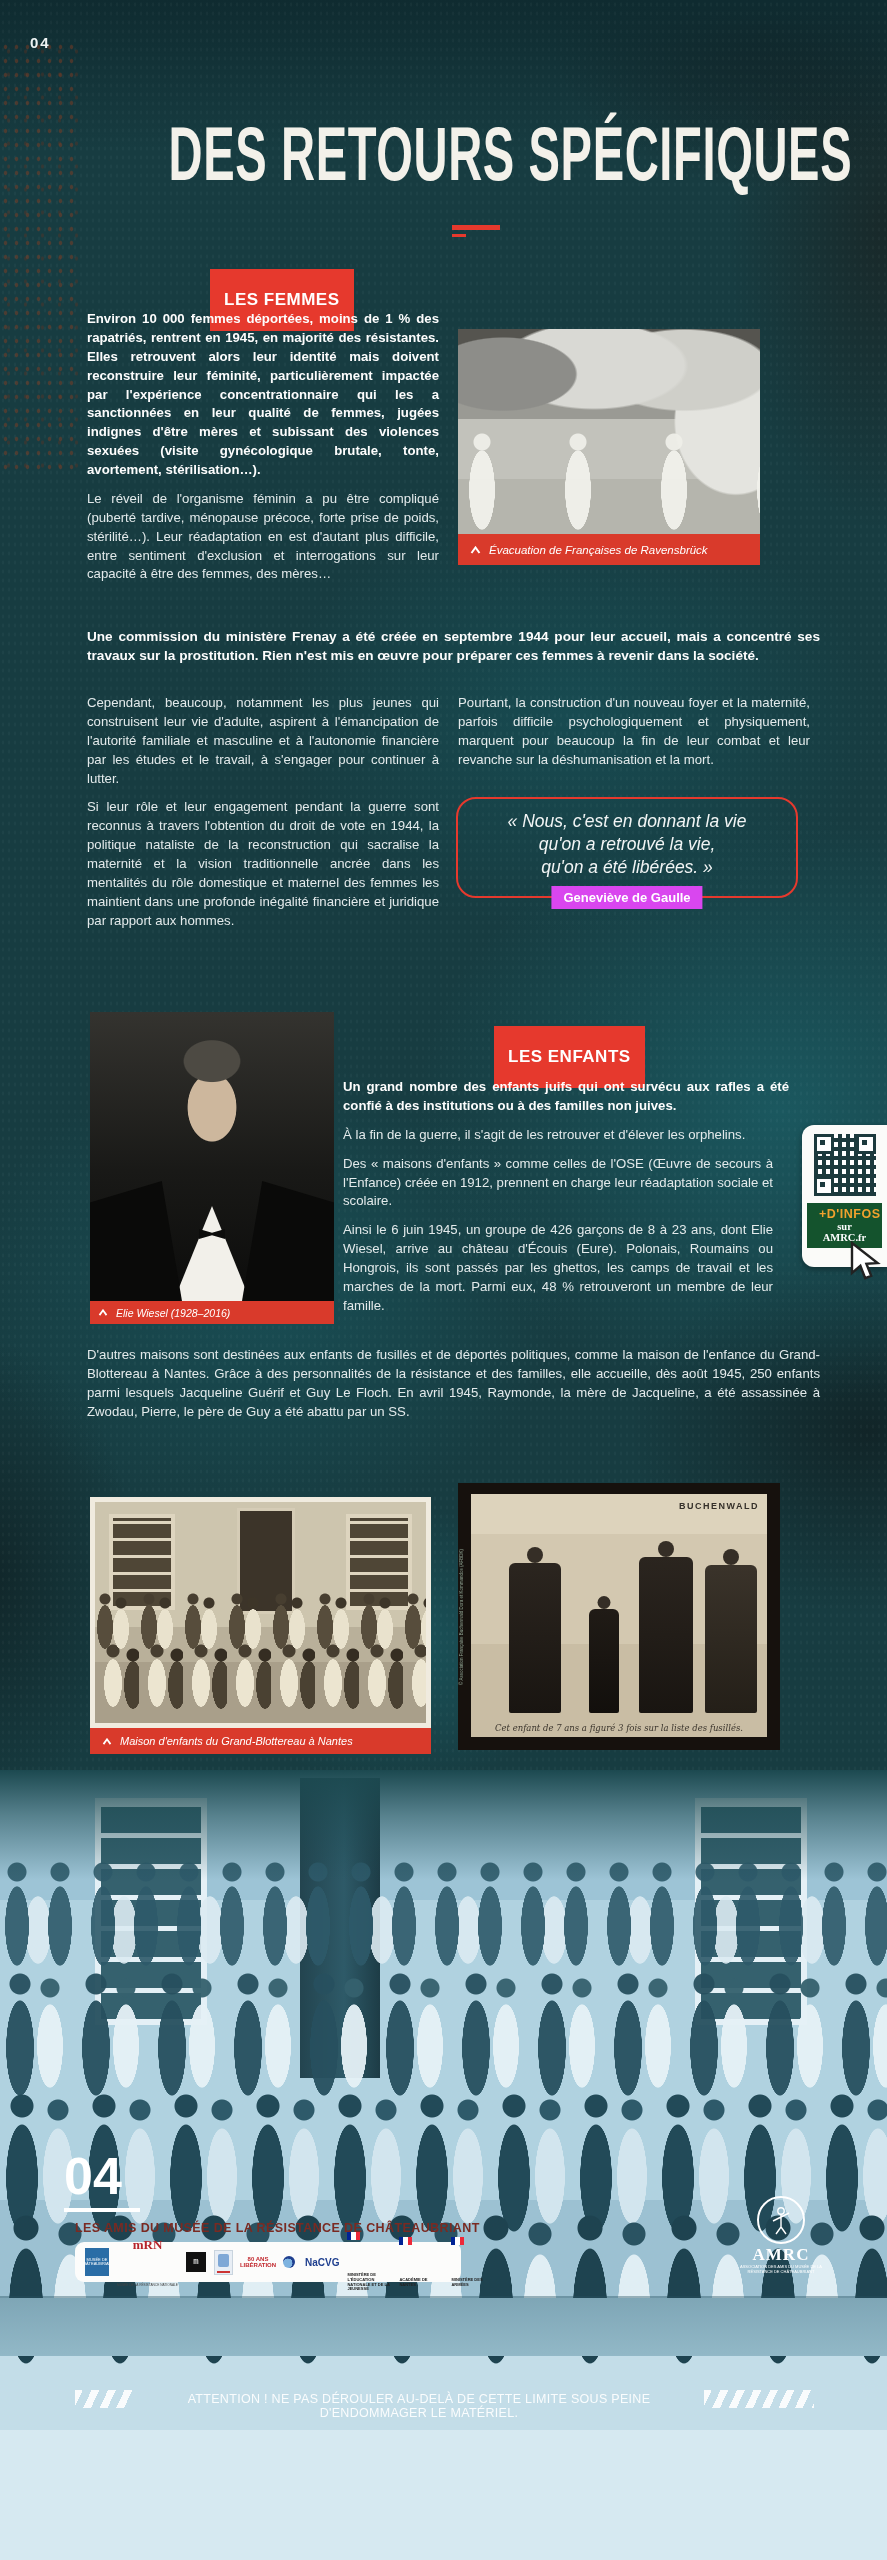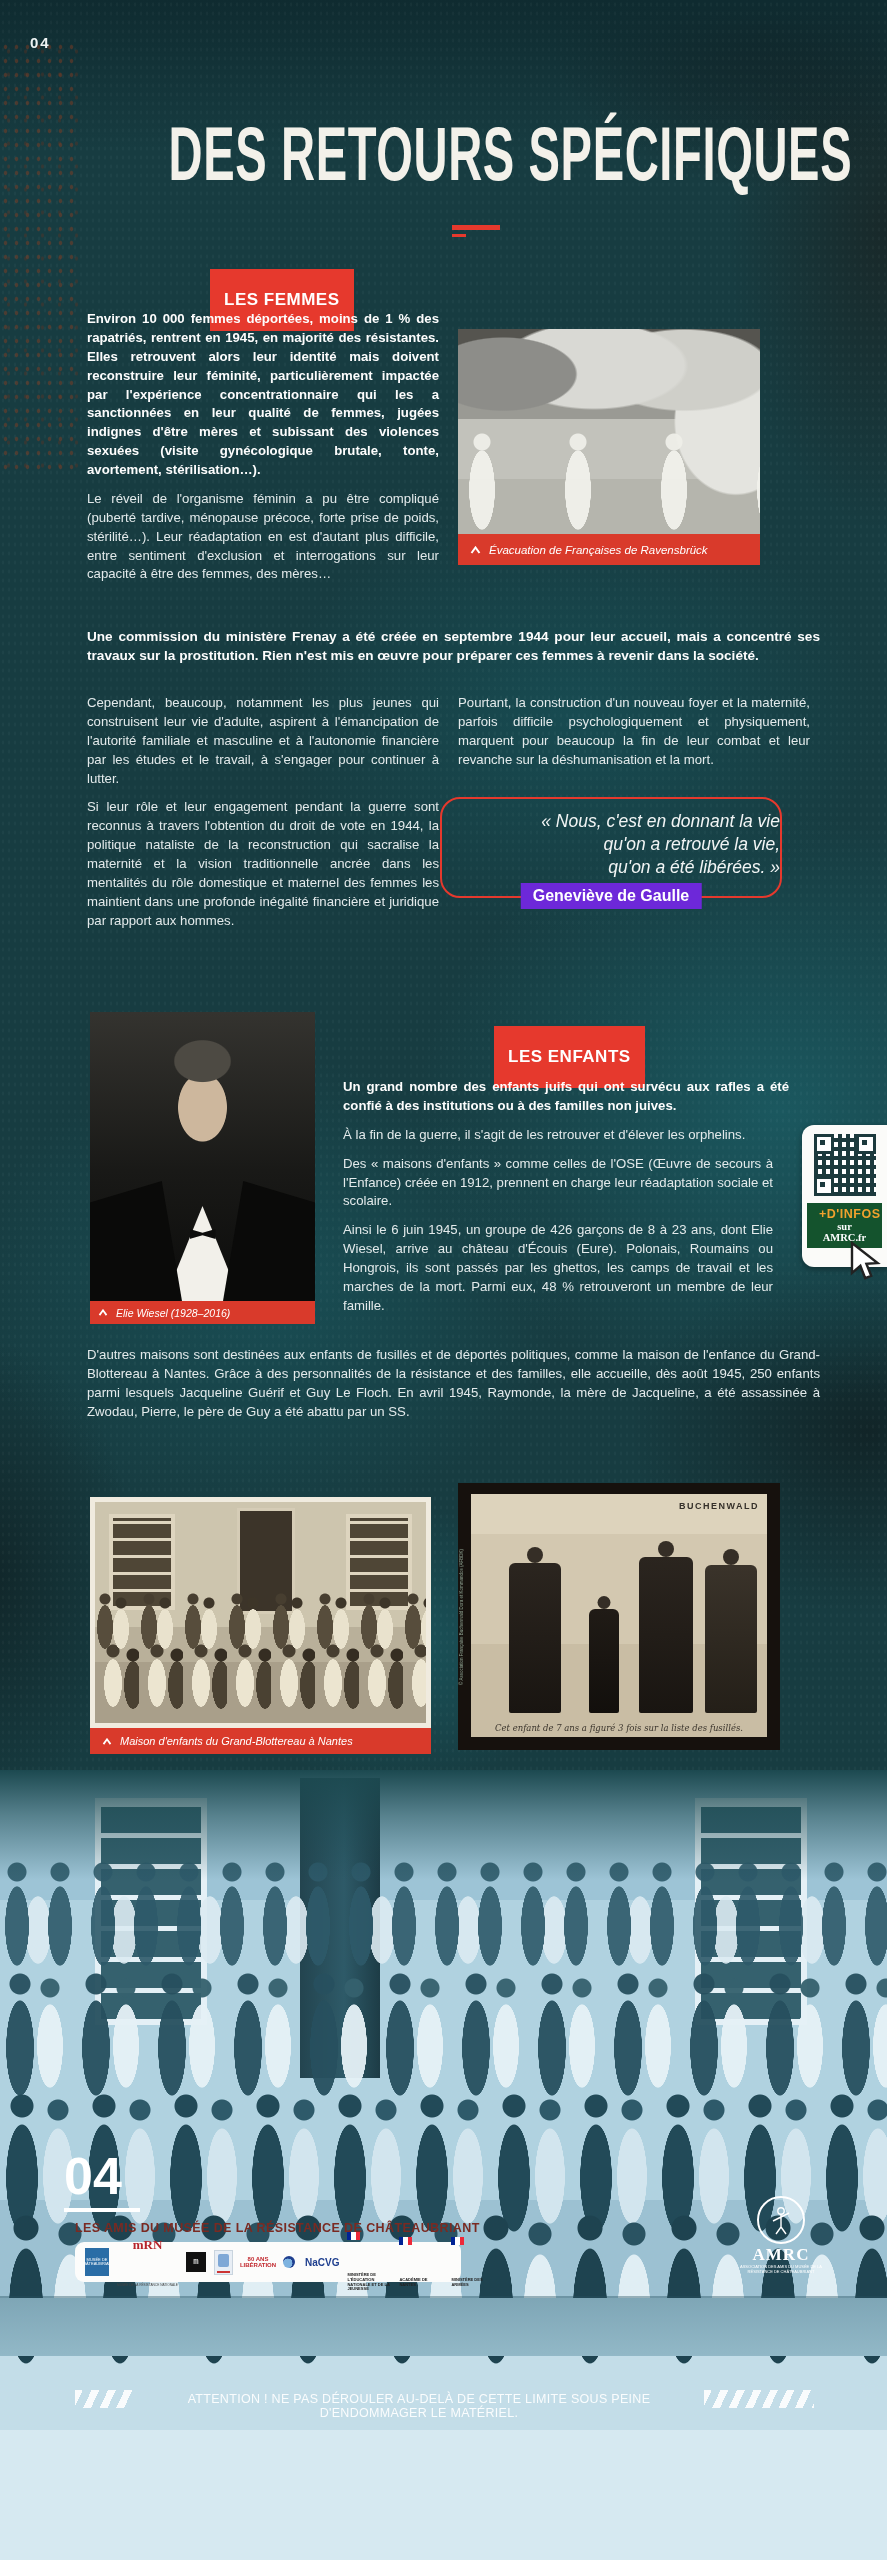--- a/index.html
+++ b/index.html
@@ -149,25 +149,25 @@
       linear-gradient(180deg,#ddd3bc 0 40px,#d3c8b0 40px 150px,#c9bda4 150px 100%);overflow:hidden;}
   .buchen-label{position:absolute;right:8px;top:7px;font-size:9px;font-weight:bold;letter-spacing:1.5px;color:#35302a;}
   .buchen-cap{position:absolute;left:0;right:0;bottom:4px;text-align:center;font-size:8.5px;
     font-style:italic;color:#3a342c;font-family:"DejaVu Serif","Liberation Serif",serif;}
   .buchen-credit{position:absolute;left:1px;top:50%;transform:rotate(-90deg) translateX(-50%);
     transform-origin:left top;font-size:4.5px;color:#8da08f;white-space:nowrap;}
   .bfig{position:absolute;bottom:24px;background:linear-gradient(180deg,#2b251f,#191511);border-radius:6px 6px 2px 2px;}
   .bfig .head{position:absolute;left:50%;top:-16px;transform:translateX(-50%);
     width:16px;height:16px;border-radius:50%;background:#352e26;}
   
-  .quote-box{position:absolute;left:440px;top:797px;width:338px;height:97px;
-    border:2.5px solid #e6392d;border-radius:20px;text-align:right;}
+  .quote-box{position:absolute;left:456px;top:797px;width:338px;height:97px;
+    border:2.5px solid #e6392d;border-radius:20px;text-align:center;}
   .quote-text{margin-top:11px;font-size:17.5px;font-style:italic;line-height:1.3;color:#f2f5f5;}
   .quote-author{position:absolute;left:50%;bottom:-13px;transform:translateX(-50%);
-    background:#6d28d9;color:#fff;font-weight:bold;font-size:16px;padding:4px 12px;white-space:nowrap;}
+    background:#d946ef;color:#fff;font-weight:bold;font-size:13px;padding:4px 12px;white-space:nowrap;}
   
   .qr-card{position:absolute;left:802px;top:1125px;width:85px;height:142px;background:#fbfbf9;
     border-radius:12px 0 0 12px;box-shadow:0 2px 6px rgba(0,0,0,.35);}
   .qr{position:relative;width:62px;height:62px;margin:9px auto 0;background:
       repeating-linear-gradient(90deg,#1c3a3d 0 4px,rgba(0,0,0,0) 4px 8px),
       repeating-linear-gradient(0deg,#1c3a3d 0 4px,#fff 4px 9px);}
   .qr .f{position:absolute;width:14px;height:14px;border:3px solid #1c3a3d;background:#fff;}
   .qr .f i{position:absolute;left:3px;top:3px;width:5px;height:5px;background:#1c3a3d;display:block;}
   .qr .f1{left:0;top:0;} .qr .f2{right:0;top:0;} .qr .f3{left:0;bottom:0;}
   .qr-info{margin:7px 5px 0;background:#14532d;text-align:center;padding:4px 12px 5px;}
@@ -267,21 +267,21 @@
 
   <div class="quote-box">
     <div class="quote-text">
       <div>« Nous, c'est en donnant la vie</div>
       <div>qu'on a retrouvé la vie,</div>
       <div>qu'on a été libérées. »</div>
     </div>
     <div class="quote-author">Geneviève de Gaulle</div>
   </div>
 
-  <div class="figure" style="left:90px;top:1012px;width:225px;">
+  <div class="figure" style="left:90px;top:1012px;width:244px;">
     <div class="ph ph-wiesel">
       <div class="wiesel-shirt"></div>
       <div class="wiesel-jacket-l"></div>
       <div class="wiesel-jacket-r"></div>
       <div class="bowtie"></div>
     </div>
     <div class="cap" style="height:23px;font-size:10.5px;padding:0 8px;">
       <svg width="10" height="7" viewBox="0 0 11 8">
           <polyline points="1.5,7 5.5,1.5 9.5,7" fill="none" stroke="#fff" stroke-width="2"></polyline>
         </svg>

